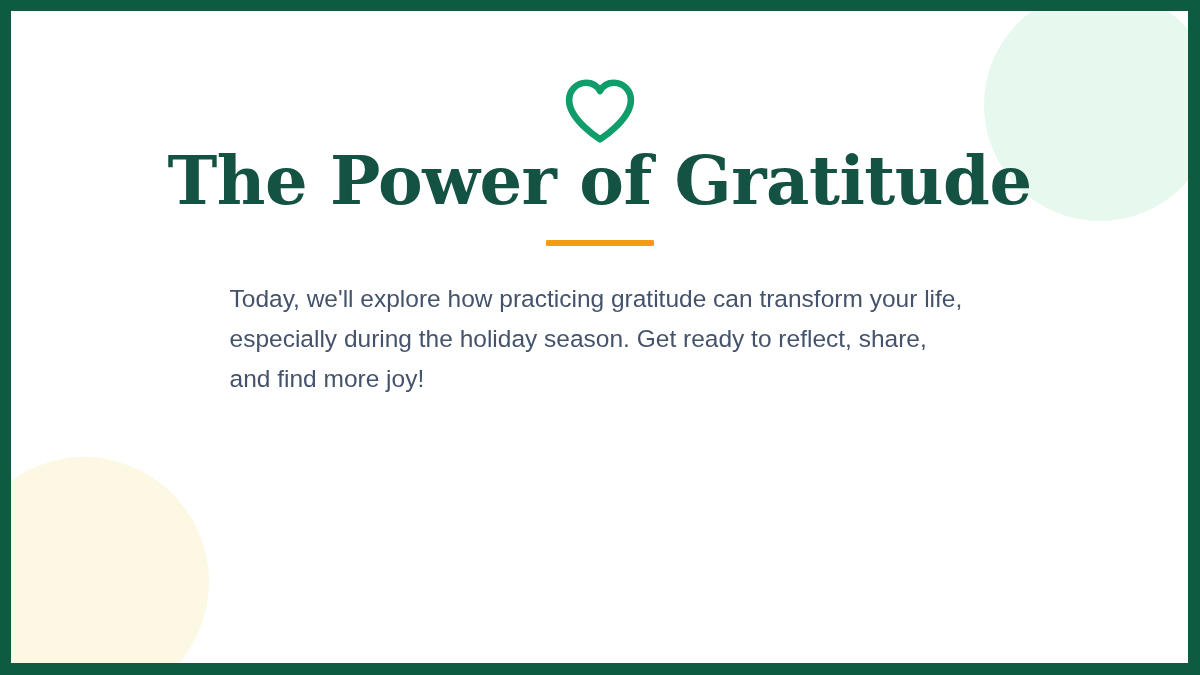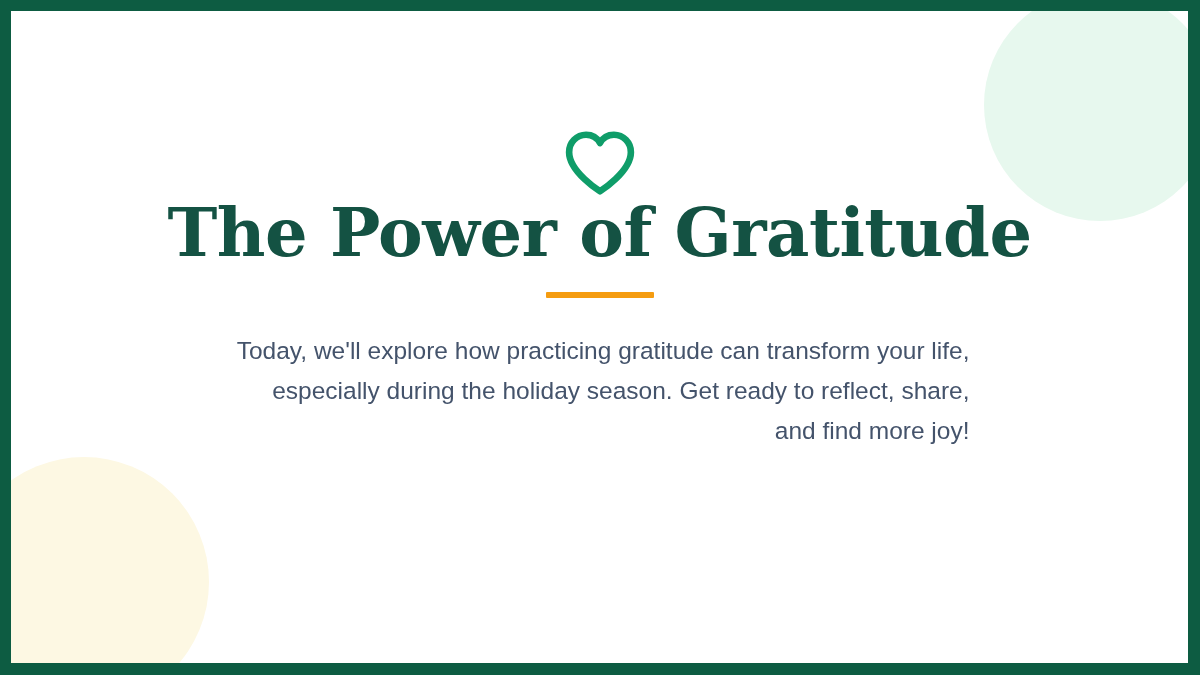--- a/index.html
+++ b/index.html
@@ -56,21 +56,21 @@
   .content {
     position: absolute;
     left: 0;
     right: 0;
     top: 0;
     bottom: 0;
     display: flex;
     flex-direction: column;
     align-items: center;
     justify-content: flex-start;
-    padding-top: 116px;
+    padding-top: 64px;
     box-sizing: border-box;
   }
 
   .heart-icon {
     display: block;
     width: 76px;
     height: 70px;
     line-height: 0;
   }
 
@@ -96,21 +96,21 @@
   }
 
   .slide-subtitle {
     margin: 0;
     padding: 0;
     max-width: 740px;
     font-family: "Liberation Sans", sans-serif;
     font-size: 24.5px;
     line-height: 40px;
     color: #44536b;
-    text-align: right;
+    text-align: left;
     font-weight: 400;
   }
   .subtitle-wrap {
     margin-top: 33px;
   }
 
   
   .speaker-note {
     position: absolute;
     right: 28px;

